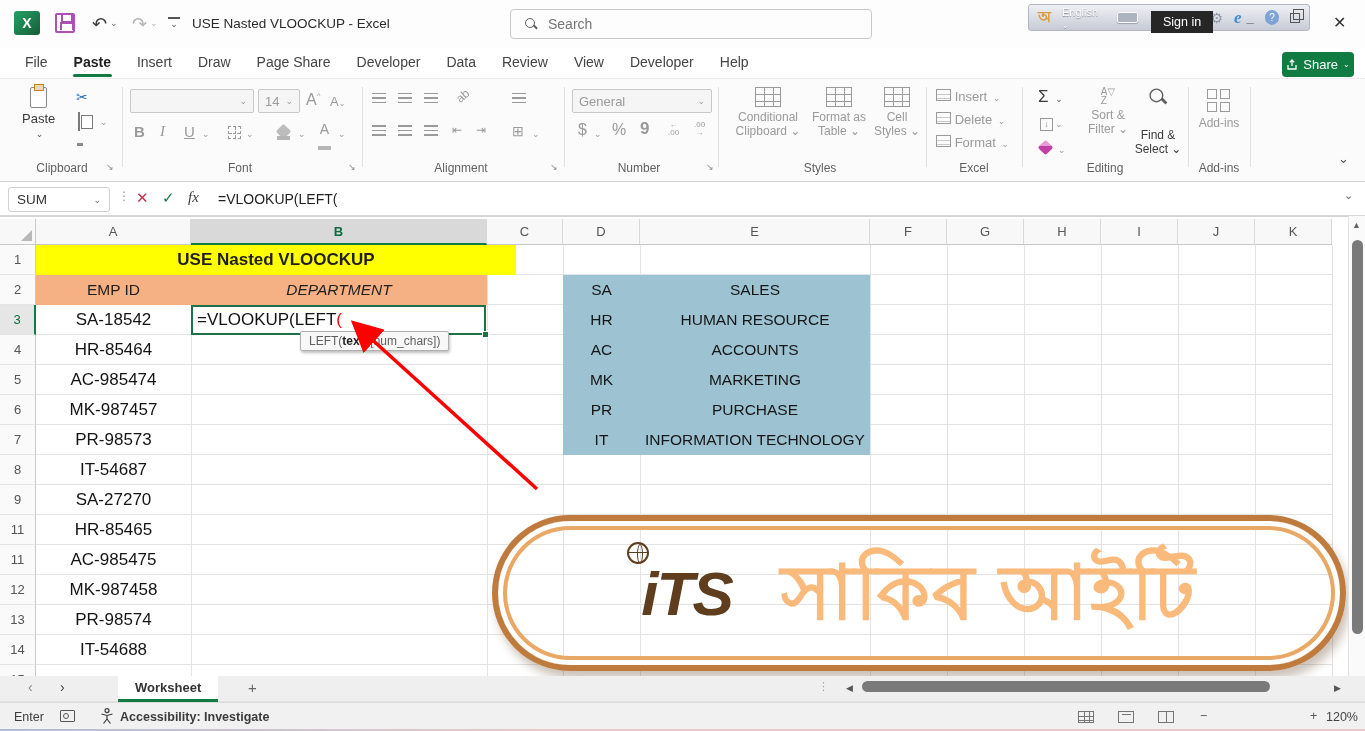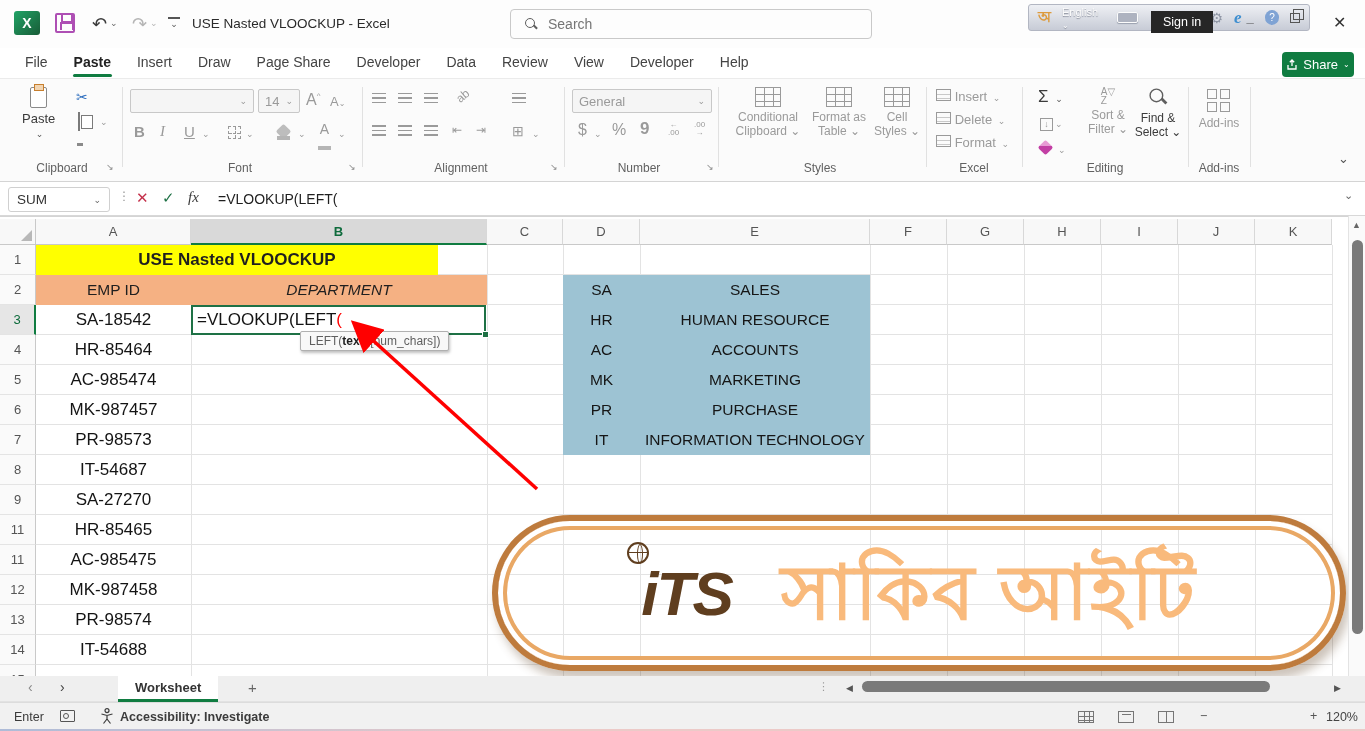--- a/index.html
+++ b/index.html
@@ -92,21 +92,21 @@
   .sheet { position:absolute; left:0; top:216px; width:1348px; height:460px; background:#fff; border-top:1px solid #D4D4D4; overflow:hidden; }
   .colhdr { position:absolute; top:2px; height:26px; background:#F8F8F8; border-right:1px solid #D8D8D8; border-bottom:1px solid #C9C9C9; font-size:13px; color:#555; display:flex; align-items:center; justify-content:center; }
   .colhdr.sel { background:#D9D9D9; border-bottom:2px solid #107C41; color:#0E6B3C; font-weight:600; }
   .corner { position:absolute; left:0; top:2px; width:36px; height:26px; background:#F8F8F8; border-right:1px solid #C9C9C9; border-bottom:1px solid #C9C9C9; }
   .corner::after { content:""; position:absolute; right:3px; bottom:3px; border-left:11px solid transparent; border-bottom:11px solid #B8B8B8; }
   .rowhdr { position:absolute; left:0; width:36px; height:30px; background:#FAFAFA; border-right:1px solid #C9C9C9; border-bottom:1px solid #E4E4E4; font-size:13px; color:#555; display:flex; align-items:center; justify-content:center; }
   .rowhdr.sel { background:#E6E6E6; color:#0E6B3C; border-right:2px solid #107C41; }
   .gridlines { position:absolute; left:36px; top:28px; width:1296px; height:432px; background:repeating-linear-gradient(to bottom, transparent 0 29px, #E3E3E3 29px 30px); }
   .vline { position:absolute; top:28px; height:432px; width:1px; background:#E3E3E3; }
   .cell { position:absolute; display:flex; align-items:center; justify-content:center; }
-  .title-cell { left:36px; top:28px; width:402px; height:30px; background:#FFFF00; font-size:17px; font-weight:600; color:#1F1F1F; }
+  .title-cell { left:36px; top:28px; width:480px; height:30px; background:#FFFF00; font-size:17px; font-weight:600; color:#1F1F1F; }
   .hdr-cell { height:30px; top:58px; background:#F5B183; font-size:15.5px; color:#1F1F1F; }
   .emp-cell { left:36px; width:155px; height:30px; font-size:17px; color:#141414; }
   .blue-block { position:absolute; left:563px; top:58px; width:307px; height:180px; background:#9DC3D3; }
   .blue-row { display:flex; height:30px; }
   .blue-code { width:77px; display:flex; align-items:center; justify-content:center; font-size:15.5px; color:#161616; }
   .blue-name { width:230px; display:flex; align-items:center; justify-content:center; font-size:15.5px; color:#161616; white-space:nowrap; }
   .active-cell { position:absolute; left:191px; top:88px; width:295px; height:30px; background:#fff; border:2px solid #1E7145; display:flex; align-items:center; padding-left:4px; font-size:17px; color:#141414; z-index:3; }
   .red-ch { color:#FF0000; }
   .fill-handle { position:absolute; left:482px; top:114px; width:7px; height:7px; background:#1E7145; border:1px solid #fff; z-index:4; }
   .fn-tip { position:absolute; left:300px; top:114px; background:#F8F8F8; border:1px solid #B0B0B0; border-radius:2px; box-shadow:1px 2px 3px rgba(0,0,0,0.25); padding:2px 8px; font-size:12px; color:#5F5F5F; z-index:4; white-space:nowrap; }
@@ -303,21 +303,21 @@
     
     <span class="abs rdark" style="left:1038px; top:8px; font-size:17px;"><span>Σ</span> <span class="chevd">⌄</span></span>
     <span class="abs" style="left:1040px; top:34px;"><span class="fillbox-icon">↓</span><span class="chev9">⌄</span></span>
     <span class="abs" style="left:1040px; top:60px;"><span class="eraser-icon"></span><span class="chev9" style="margin-left:7px;">⌄</span></span>
     <div class="abs rbtn-big ric" style="left:1086px; top:8px; width:44px;">
       <span style="font-size:10px; line-height:9px;"><span>A</span><span>▽</span><br><span>Z</span></span>
       <span class="l12"><span>Sort &amp;</span><br><span>Filter ⌄</span></span>
     </div>
     <div class="abs rbtn-big rdark" style="left:1134px; top:8px; width:48px;">
       <span class="mag" style="transform:scale(1.4); margin-top:4px;"></span>
-      <span class="l12" style="margin-top:4px;"><span>Find &amp;</span><br><span>Select ⌄</span></span>
+      <span class="l12" style="margin-top:21px;"><span>Find &amp;</span><br><span>Select ⌄</span></span>
     </div>
     <div class="grplabel" style="left:1024px; width:162px;">Editing</div>
 
     
     <div class="abs rbtn-big ric" style="left:1192px; top:10px; width:54px;">
       <span class="grid2">
           <i style="left:0;top:0;"></i>
           <i style="left:13px;top:0;"></i>
           <i style="left:0;top:13px;"></i>
           <i style="left:13px;top:13px;"></i>

